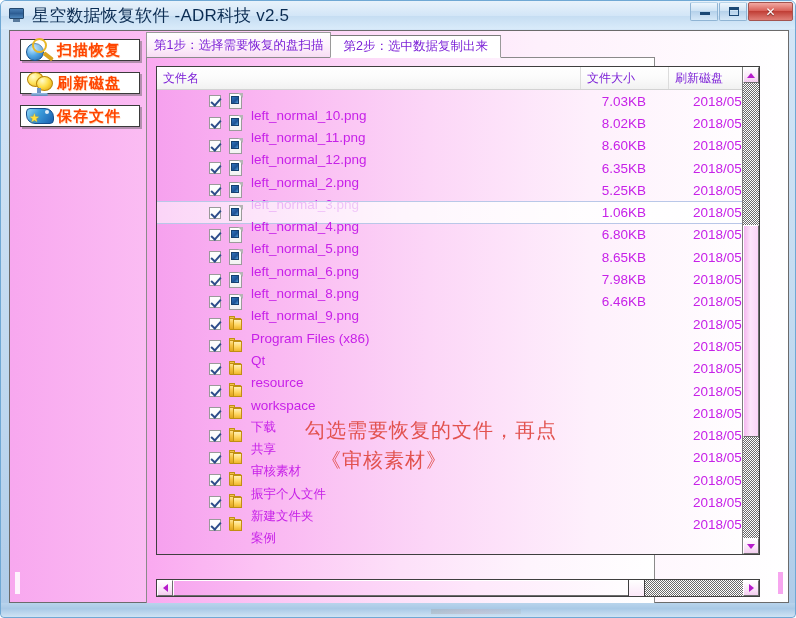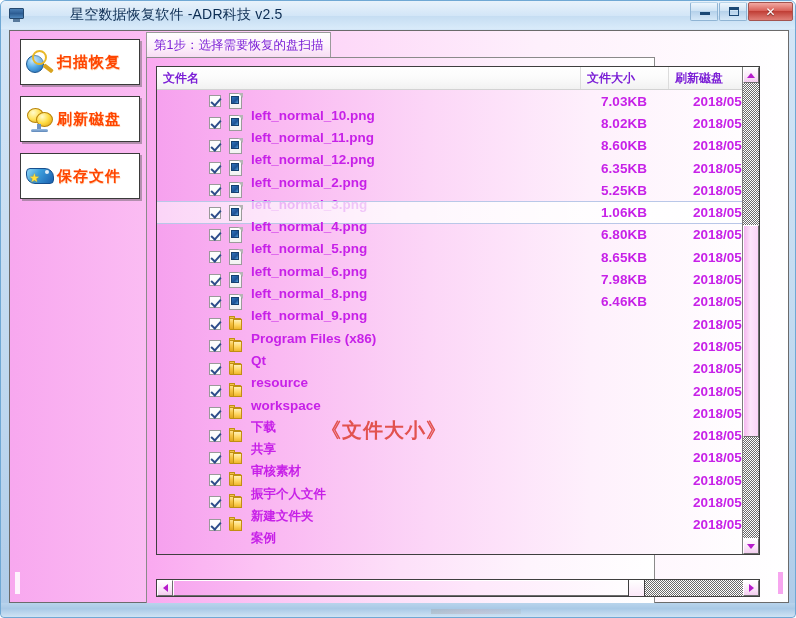--- a/index.html
+++ b/index.html
@@ -59,25 +59,24 @@
     box-sizing: border-box;
     border-radius: 1px;
   }
   #title-icon .base {
     position: absolute;
     left: 4px; top: 12px;
     width: 7px; height: 3px;
     background: #57799c;
   }
   #title-text {
-    font-size: 14px;
+    font-size: 17px;
     color: #0b2c52;
     white-space: nowrap;
     letter-spacing: 0.2px;
-    margin-left: 38px;
   }
   #win-buttons {
     position: absolute;
     right: 4px;
     top: 1px;
     display: flex;
     gap: 1px;
   }
   .wbtn {
     width: 28px;
@@ -139,21 +138,21 @@
   
   #side {
     position: absolute;
     left: 10px;
     top: 8px;
     width: 122px;
   }
   .sidebtn {
     position: relative;
     width: 120px;
-    height: 46px;
+    height: 22px;
     margin-bottom: 11px;
     box-sizing: border-box;
     border: 1px solid #3a3a3a;
     background: #ffffff;
     box-shadow: 2px 2px 0 rgba(90,90,90,0.45);
     display: flex;
     align-items: center;
   }
   .sidebtn .ico {
     width: 30px;
@@ -281,21 +280,20 @@
   #panel {
     position: absolute;
     left: 136px;
     top: 26px;
     width: 509px;
     height: 550px;
     box-sizing: border-box;
     border: 1px solid #8a8a8a;
     background: linear-gradient(to right, #faa9f0 0%, #fcc3f4 22%, #fde0f9 50%, #fef4fd 75%, #ffffff 100%);
     padding: 8px 9px 9px 9px;
-    font-weight: bold;
   }
   #list-frame {
     position: relative;
     width: 604px;
     height: 489px;
     box-sizing: border-box;
     border: 1px solid #3f3f3f;
     background: linear-gradient(to right, #f6a1ee 0%, #fab9f2 20%, #fcd6f7 45%, #fef0fc 72%, #ffffff 100%);
     overflow: hidden;
   }
@@ -653,20 +651,23 @@
         </div>
         <div class="lbl">保存文件</div>
       </div>
 
     </div>
 
     <div id="tabs">
       <div class="tab inactive">
         <span>第1步：选择需要恢复的盘扫描</span>
       </div>
+      <div class="tab active">
+        <span>第2步：选中数据复制出来</span>
+      </div>
     </div>
 
     <div id="panel">
 
       <div id="list-frame">
 
         <div id="list-header">
           <div class="hcell c-name">文件名</div>
           <div class="hcell c-size">文件大小</div>
           <div class="hcell c-date">刷新磁盘</div>
@@ -889,21 +890,22 @@
                 <div class="back"></div>
                 <div class="front"></div>
               </div>
               <div class="name cjk">案例</div>
               <div class="size"></div>
               <div class="date">2018/05</div>
             </div>
           </div>
 
         <div id="annot">
-          <span class="l2">《文件大小》</span>
+          <span class="l1">勾选需要恢复的文件，再点</span>
+          <span class="l2">《审核素材》</span>
         </div>
 
         <div id="vscroll">
           <div class="sb-arrow up">
             <div class="tri up"></div>
           </div>
           <div id="vthumb"></div>
           <div class="sb-arrow down">
             <div class="tri down"></div>
           </div>

